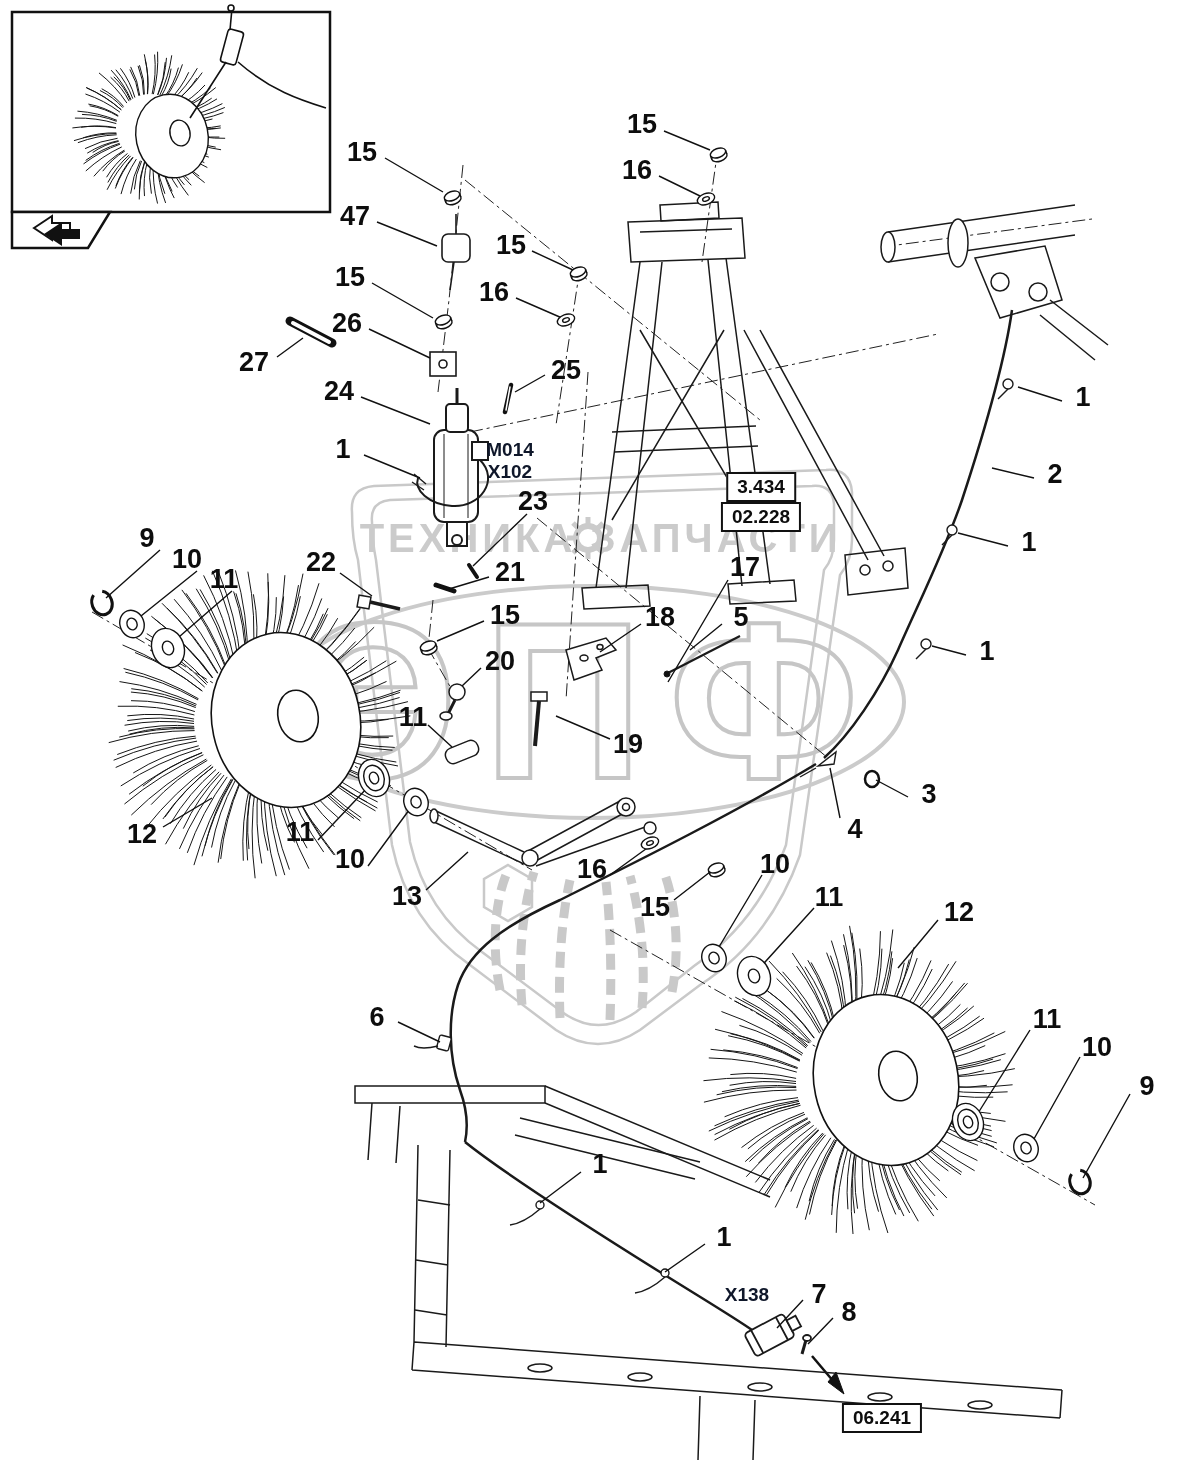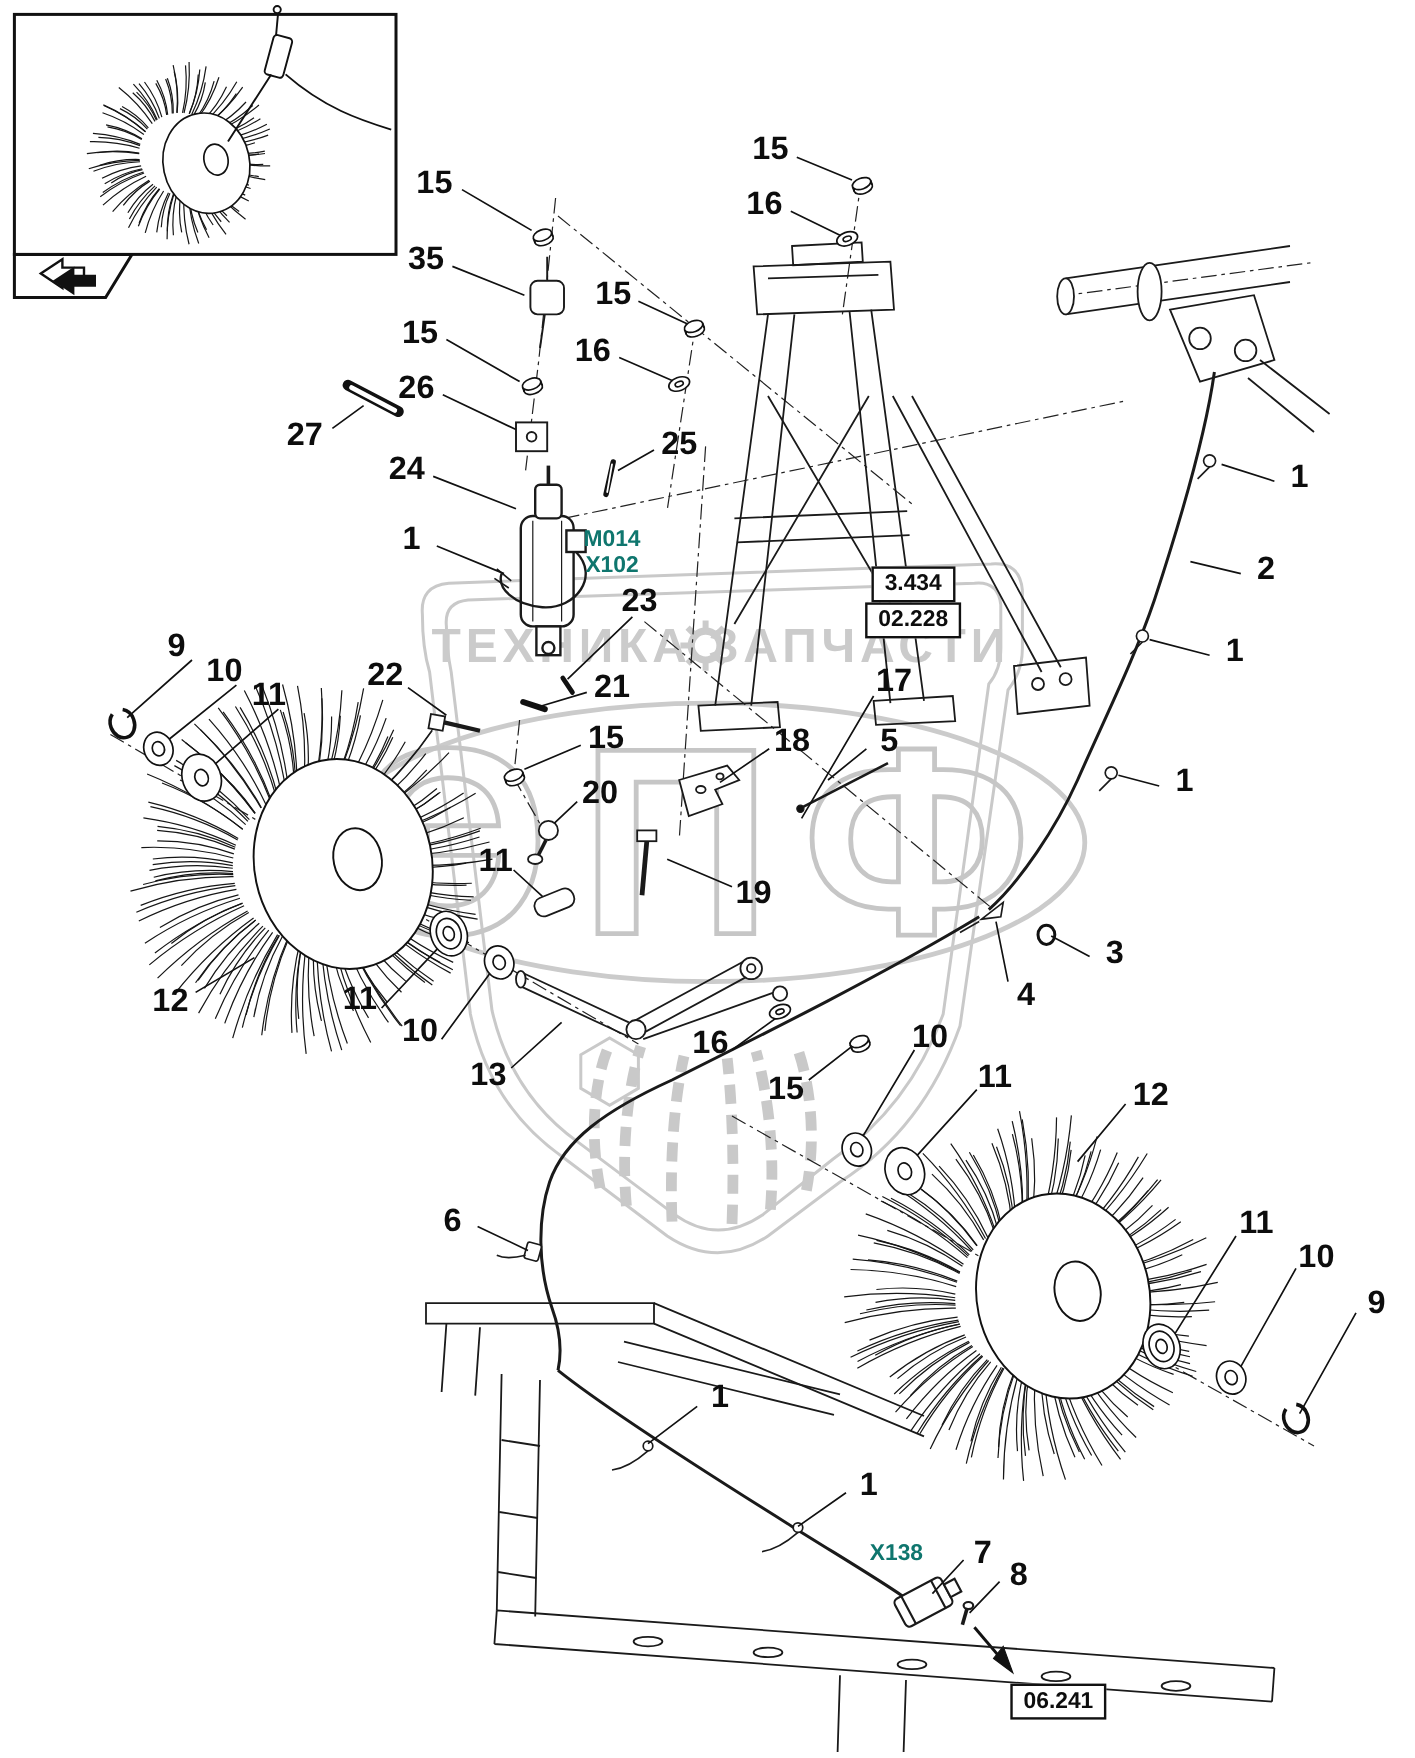--- a/index.html
+++ b/index.html
@@ -2,21 +2,21 @@
 <html><head>
 <meta charset="utf-8">
 <style>
   html,body{margin:0;padding:0;background:#ffffff;}
   #stage{position:relative;width:1179px;height:1465px;background:#fff;overflow:hidden;
          font-family:"Liberation Sans",sans-serif;}
   #art{position:absolute;left:0;top:0;z-index:1;}
   .callout{position:absolute;transform:translate(-50%,-50%);font:bold 27px "Liberation Sans",sans-serif;
            color:#0d0d0d;z-index:3;white-space:nowrap;}
   .plabel{position:absolute;transform:translate(-50%,-50%);font:bold 19px "Liberation Sans",sans-serif;
-          color:#0f766e;z-index:3;white-space:nowrap;}
+          color:#0f172a;z-index:3;white-space:nowrap;}
   .ref-box{position:absolute;transform:translate(-50%,-50%);border:2px solid #111;background:#fff;
            font:bold 19px "Liberation Sans",sans-serif;color:#0d0d0d;padding:2px 9px;z-index:3;white-space:nowrap;}
 </style>
 </head>
 <body>
 
 <div id="stage">
 
 <svg id="art" width="1179" height="1465" viewBox="0 0 1179 1465">
 
@@ -685,21 +685,21 @@
 <div class="plabel" style="left:510px;top:472px">X102</div>
 <div class="plabel" style="left:747px;top:1295px">X138</div>
 
 <div class="ref-box" style="left:761px;top:487px">3.434</div>
 <div class="ref-box" style="left:761px;top:517px">02.228</div>
 <div class="ref-box" style="left:882px;top:1418px">06.241</div>
 
 <div class="callout" style="left: 642px; top: 124px;">15</div>
     <div class="callout" style="left: 637px; top: 170px;">16</div>
     <div class="callout" style="left: 362px; top: 152px;">15</div>
-    <div class="callout" style="left: 355px; top: 216px;">35</div>
+    <div class="callout" style="left: 355px; top: 216px;">47</div>
     <div class="callout" style="left: 511px; top: 245px;">15</div>
     <div class="callout" style="left: 350px; top: 277px;">15</div>
     <div class="callout" style="left: 494px; top: 292px;">16</div>
     <div class="callout" style="left: 347px; top: 323px;">26</div>
     <div class="callout" style="left: 254px; top: 362px;">27</div>
     <div class="callout" style="left: 566px; top: 370px;">25</div>
     <div class="callout" style="left: 339px; top: 391px;">24</div>
     <div class="callout" style="left: 343px; top: 449px;">1</div>
     <div class="callout" style="left: 533px; top: 501px; text-align: right;">23</div>
     <div class="callout" style="left: 147px; top: 538px;">9</div>

